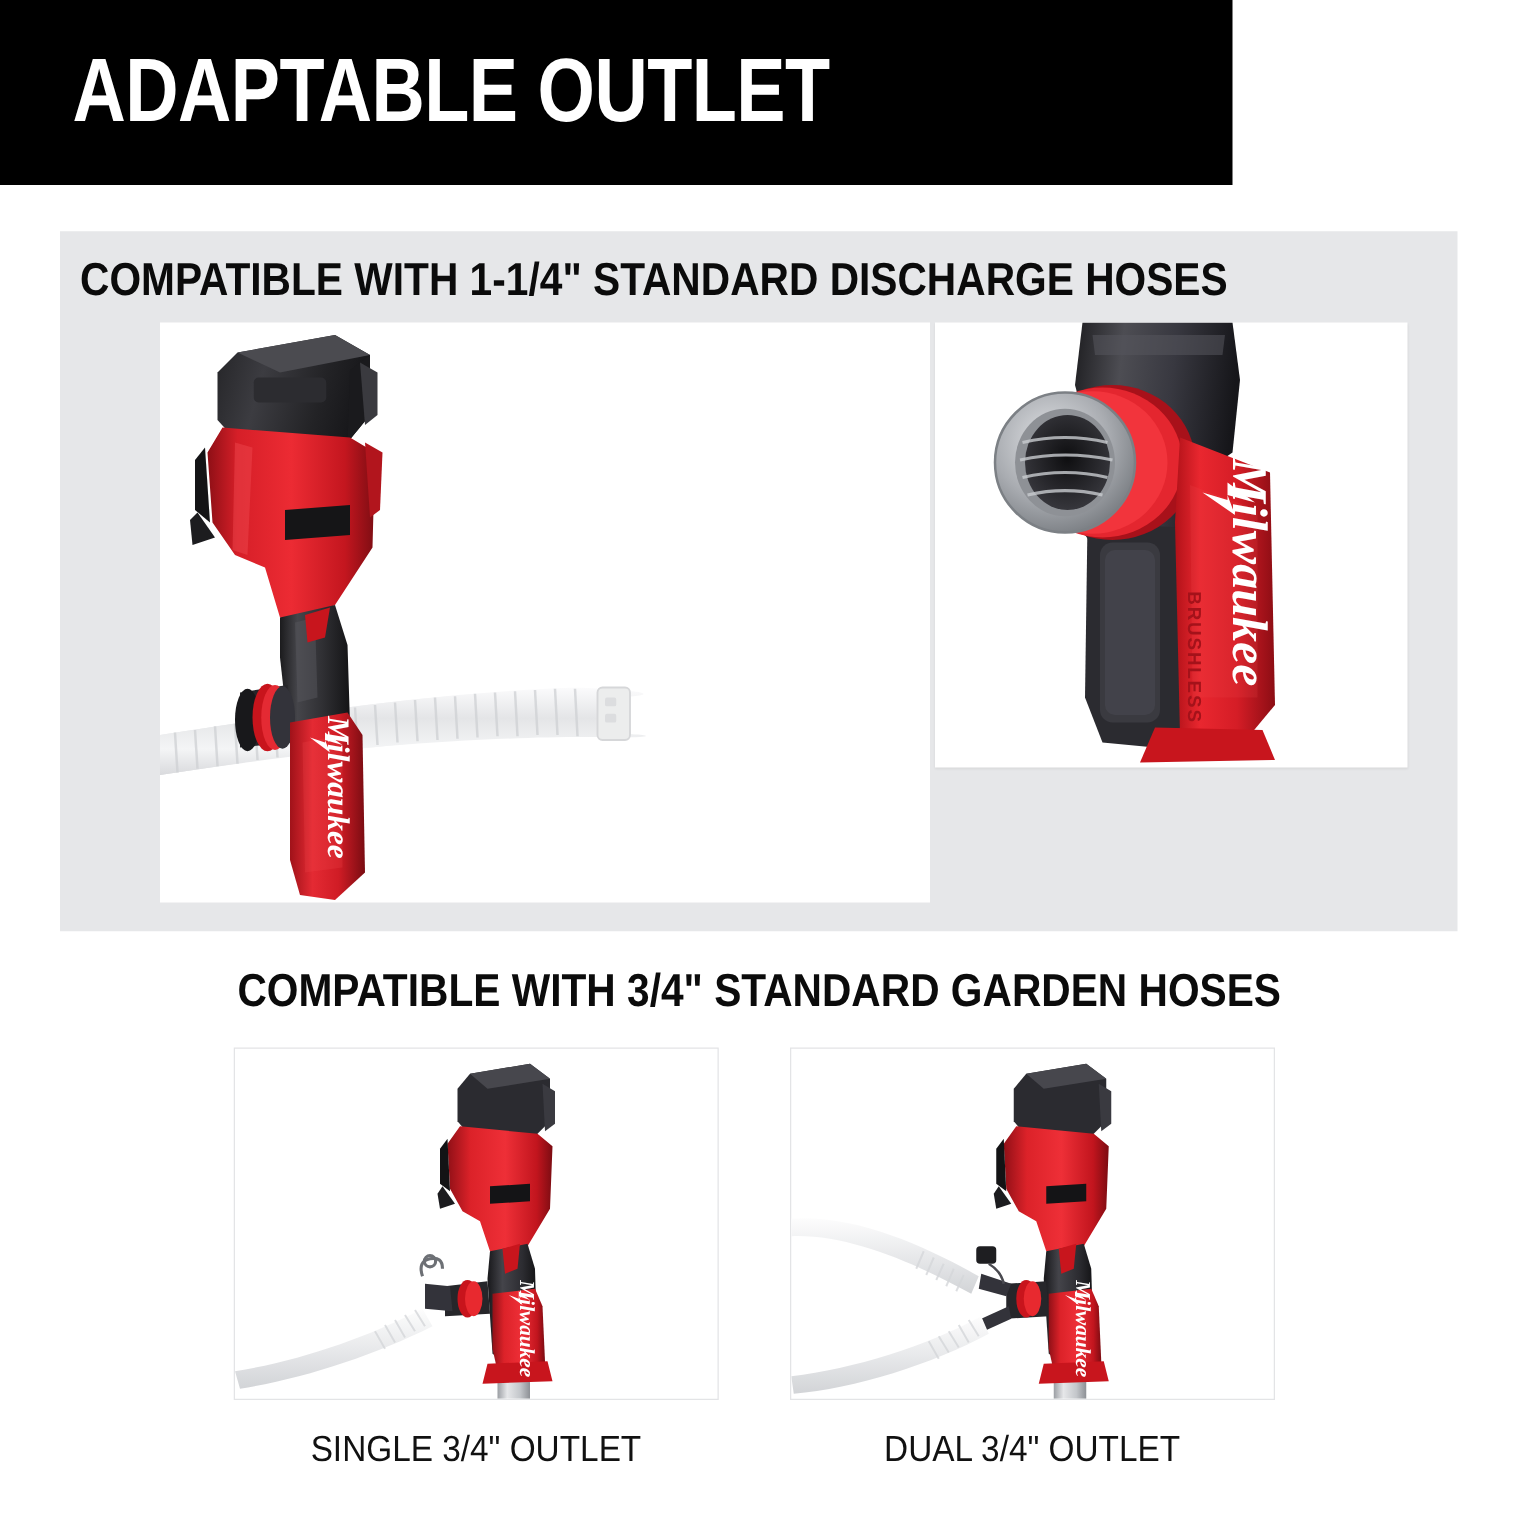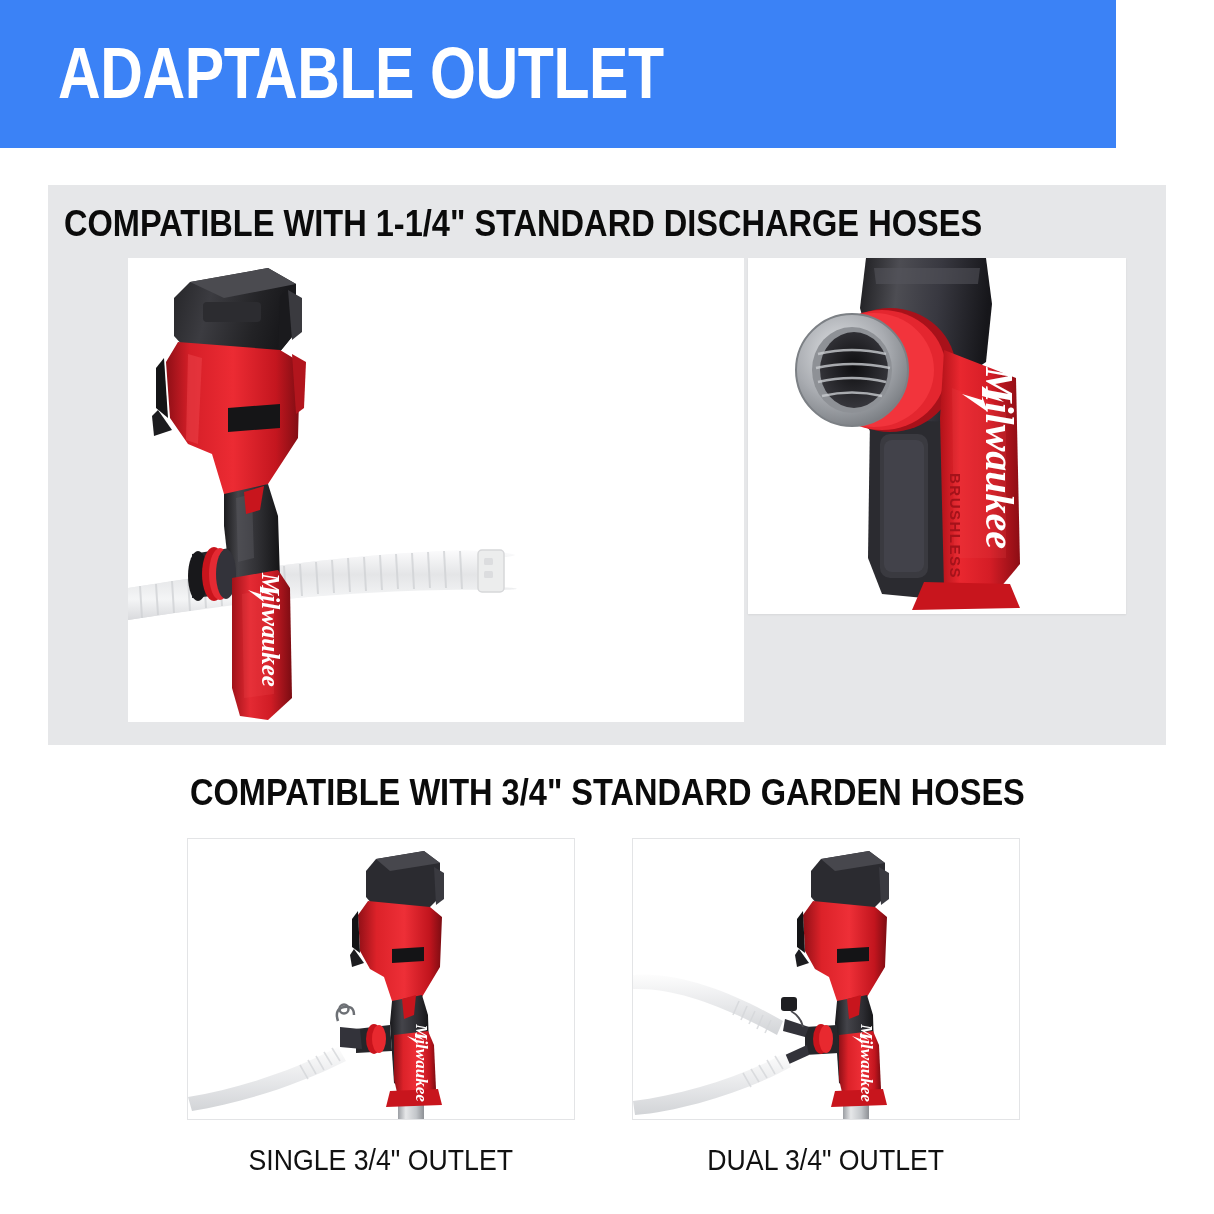--- a/index.html
+++ b/index.html
@@ -6,22 +6,22 @@
   html, body {
     width: 1214px; height: 1214px;
     background: #ffffff;
     font-family: "Liberation Sans", sans-serif;
     overflow: hidden;
   }
   #page { position: relative; width: 1214px; height: 1214px; background: #fff; }
 
   
   .banner {
-    position: absolute; left: 0; top: 0; width: 1116px; height: 148px;
-    background: #3b82f6;
+    position: absolute; left: 0; top: 0; width: 986px; height: 148px;
+    background: #000000;
   }
   .banner-title {
     position: absolute; left: 58px; top: 34px;
     font-size: 72px; line-height: 78px;
     font-weight: bold; color: #ffffff;
     letter-spacing: -0.5px;
     transform: scaleX(0.82); transform-origin: left center;
     white-space: nowrap;
   }
 

